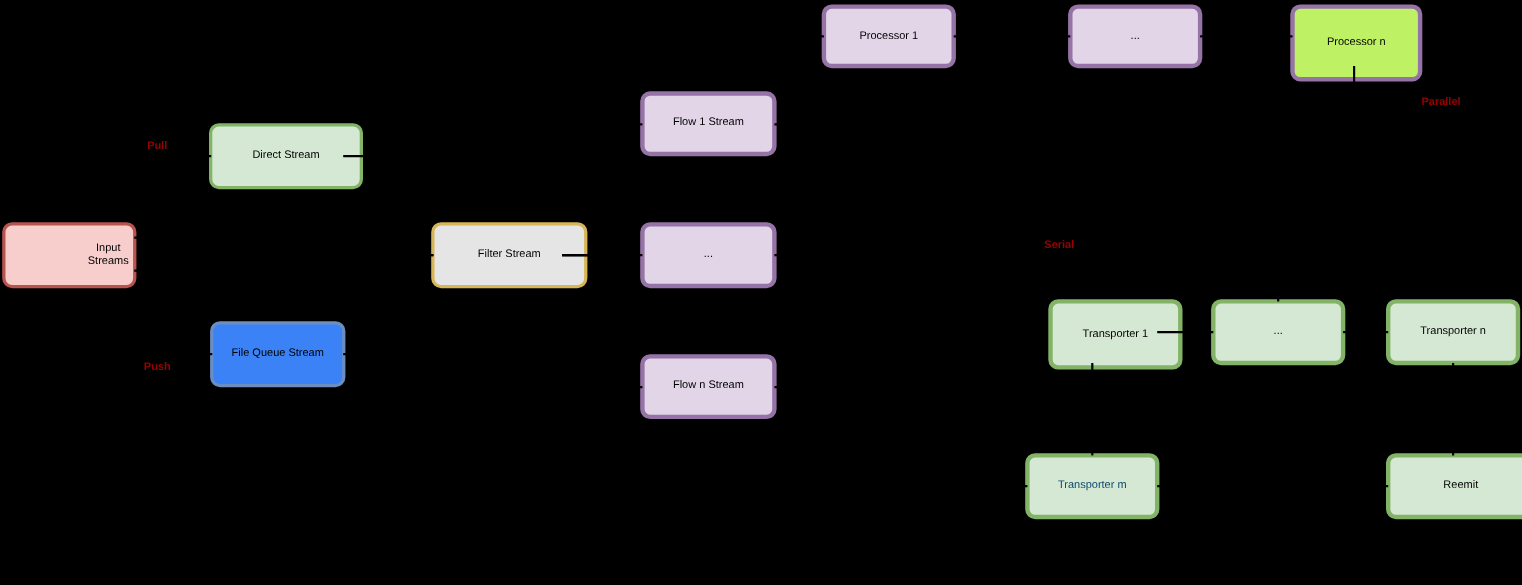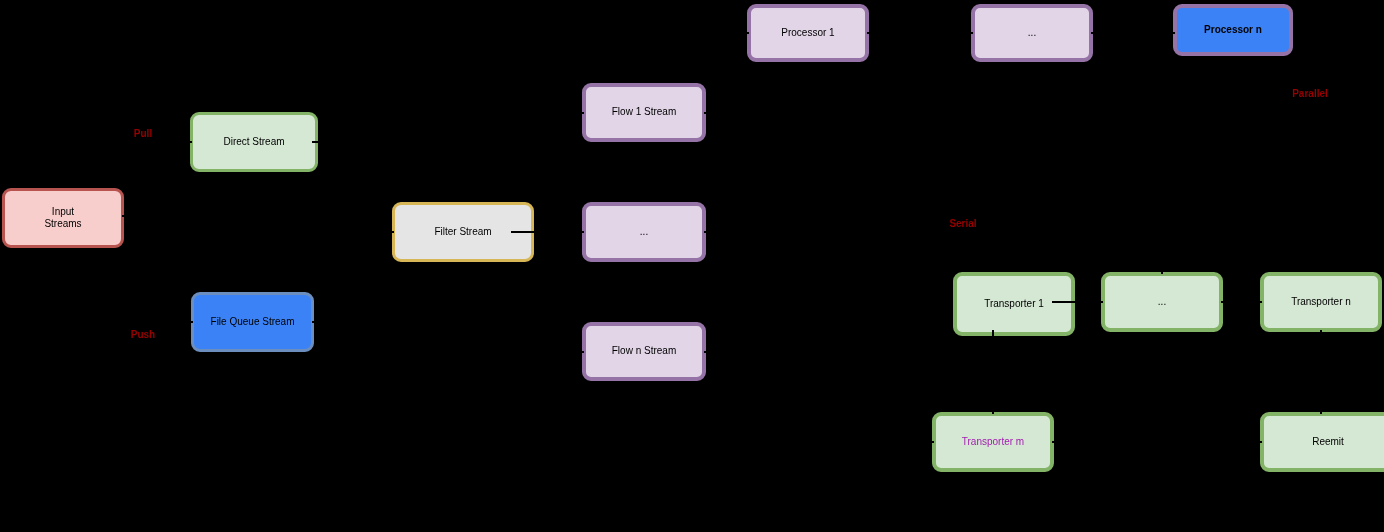--- a/index.html
+++ b/index.html
@@ -65,25 +65,25 @@
       <path d="M 1091 33 H 1175" fill="none" stroke="#000000" stroke-width="2"></path>
       <path d="M 704 232 H 819 V 302 H 934" fill="none" stroke="#000000" stroke-width="2"></path>
       <path d="M 704 352 H 819 V 442 H 934" fill="none" stroke="#000000" stroke-width="2"></path>
       <path d="M 1052 302 H 1103" fill="none" stroke="#000000" stroke-width="2"></path>
       <path d="M 1221 302 H 1262" fill="none" stroke="#000000" stroke-width="2"></path>
       <path d="M 1231 60 V 167 H 1162 V 274" fill="none" stroke="#000000" stroke-width="2"></path>
       <path d="M 1321 330 V 414" fill="none" stroke="#000000" stroke-width="2"></path>
       <path d="M 1262 442 H 1052" fill="none" stroke="#000000" stroke-width="2"></path>
       <path d="M 993 414 V 330" fill="none" stroke="#000000" stroke-width="2"></path>
     </svg>
-<div class="node" style="left: 2px; top: 188px; width: 122px; height: 60px; background: rgb(248, 206, 204); border: 3px solid rgb(184, 84, 80);">
+<div class="node" style="left: 2px; top: 202px; width: 122px; height: 60px; background: rgb(248, 206, 204); border: 3px solid rgb(184, 84, 80); justify-content: flex-end;">
       <span class="node-label" style="color: rgb(0, 0, 0);">Input
 Streams</span>
     </div>
-    <div class="node" style="left: 190px; top: 112px; width: 128px; height: 60px; background: rgb(213, 232, 212); border: 3px solid rgb(130, 179, 102);">
+    <div class="node" style="left: 190px; top: 112px; width: 140px; height: 60px; background: rgb(213, 232, 212); border: 3px solid rgb(130, 179, 102);">
       <span class="node-label" style="color: rgb(0, 0, 0);">Direct Stream</span>
     </div>
     <div class="node" style="left: 191px; top: 292px; width: 123px; height: 60px; background: #3b82f6; border: 3px solid rgb(108, 142, 191);">
       <span class="node-label" style="color: rgb(0, 0, 0);">File Queue Stream</span>
     </div>
     <div class="node" style="left: 392px; top: 202px; width: 142px; height: 60px; background: #e5e5e5; border: 3px solid rgb(214, 182, 86);">
       <span class="node-label" style="color: rgb(0, 0, 0);">Filter Stream</span>
     </div>
     <div class="node" style="left: 582px; top: 83px; width: 124px; height: 59px; background: rgb(225, 213, 231); border: 4px solid rgb(150, 115, 166);">
       <span class="node-label" style="color: rgb(0, 0, 0);">Flow 1 Stream</span>
@@ -93,34 +93,34 @@
     </div>
     <div class="node" style="left: 582px; top: 322px; width: 124px; height: 59px; background: rgb(225, 213, 231); border: 4px solid rgb(150, 115, 166);">
       <span class="node-label" style="color: rgb(0, 0, 0);">Flow n Stream</span>
     </div>
     <div class="node" style="left: 747px; top: 4px; width: 122px; height: 58px; background: rgb(225, 213, 231); border: 4px solid rgb(150, 115, 166);">
       <span class="node-label" style="color: rgb(0, 0, 0);">Processor 1</span>
     </div>
     <div class="node" style="left: 971px; top: 4px; width: 122px; height: 58px; background: rgb(225, 213, 231); border: 4px solid rgb(150, 115, 166);">
       <span class="node-label" style="color: rgb(0, 0, 0);">...</span>
     </div>
-    <div class="node" style="left: 1173px; top: 4px; width: 120px; height: 52px; background: #3b82f6; border: 4px solid rgb(150, 115, 166); font-weight: bold;">
+    <div class="node" style="left: 1173px; top: 4px; width: 120px; height: 70px; background: #bef264; border: 4px solid rgb(150, 115, 166);">
       <span class="node-label" style="color: rgb(0, 0, 0);">Processor n</span>
     </div>
     <div class="node" style="left: 932px; top: 272px; width: 122px; height: 64px; background: rgb(213, 232, 212); border: 4px solid rgb(130, 179, 102); margin-left: 21px;">
       <span class="node-label" style="color: rgb(0, 0, 0);">Transporter 1</span>
     </div>
     <div class="node" style="left: 1101px; top: 272px; width: 122px; height: 60px; background: rgb(213, 232, 212); border: 4px solid rgb(130, 179, 102);">
       <span class="node-label" style="color: rgb(0, 0, 0);">...</span>
     </div>
     <div class="node" style="left: 1260px; top: 272px; width: 122px; height: 60px; background: rgb(213, 232, 212); border: 4px solid rgb(130, 179, 102);">
       <span class="node-label" style="color: rgb(0, 0, 0);">Transporter n</span>
     </div>
     <div class="node" style="left: 932px; top: 412px; width: 122px; height: 60px; background: rgb(213, 232, 212); border: 4px solid rgb(130, 179, 102);">
-      <span class="node-label" style="color: #a21caf;">Transporter m</span>
+      <span class="node-label" style="color: #0c4a6e;">Transporter m</span>
     </div>
     <div class="node" style="left: 1260px; top: 412px; width: 136px; height: 60px; background: rgb(213, 232, 212); border: 4px solid rgb(130, 179, 102);">
       <span class="node-label" style="color: rgb(0, 0, 0);">Reemit</span>
     </div>
     <div class="annotation" style="left: 143px; top: 133px; color: rgb(153, 0, 0);">Pull</div>
     <div class="annotation" style="left: 143px; top: 334px; color: rgb(153, 0, 0);">Push</div>
     <div class="annotation" style="left: 1310px; top: 93px; color: rgb(153, 0, 0);">Parallel</div>
     <div class="annotation" style="left: 963px; top: 223px; color: rgb(153, 0, 0);">Serial</div>
   </div>
 

